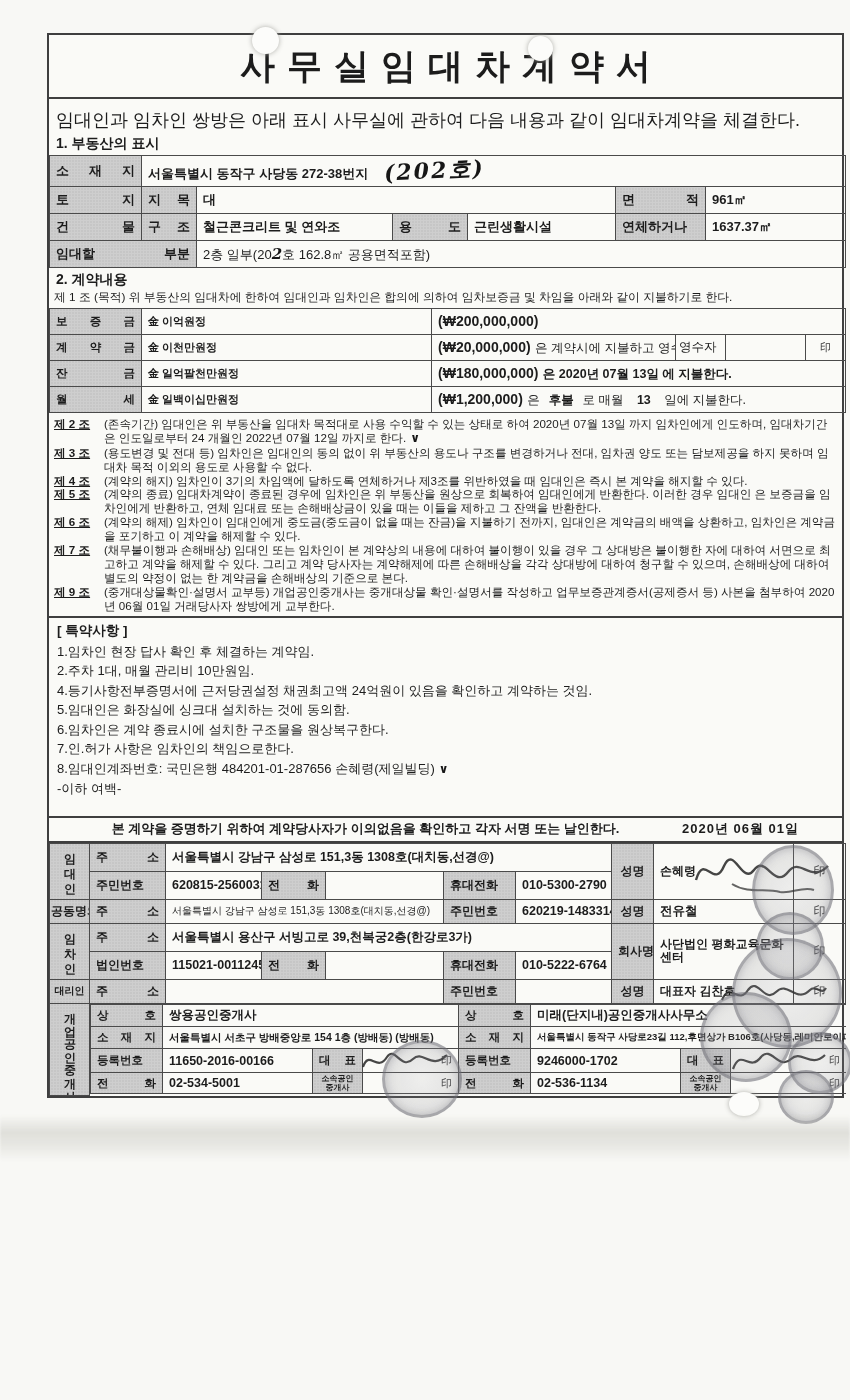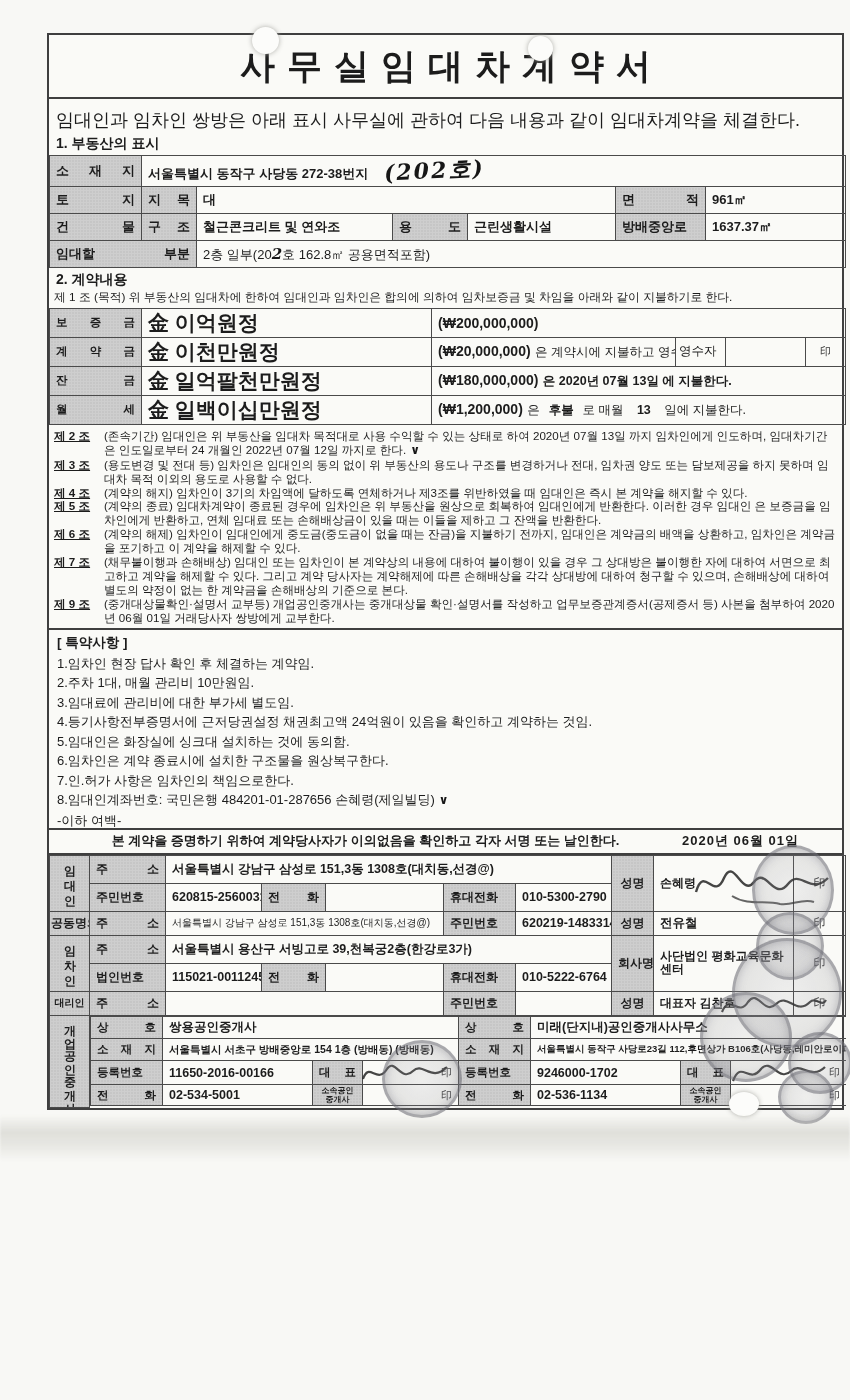--- a/index.html
+++ b/index.html
@@ -8,21 +8,21 @@
   .doc{position:absolute;left:47px;top:33px;width:797px;border:2px solid #3f3f3f;box-sizing:border-box;background:rgba(252,252,250,.5);}
   .title-row{height:62px;border-bottom:2px solid #3f3f3f;display:flex;align-items:center;justify-content:center;font-size:35px;font-weight:700;letter-spacing:12px;padding-left:12px;font-family:"DejaVu Sans","Liberation Sans",sans-serif;}
   .intro{padding:9px 7px 0;font-size:18px;font-weight:500;}
   .h-sec{padding:3px 7px 2px;font-size:14px;font-weight:700;}
   table{border-collapse:collapse;table-layout:fixed;width:100%;}
   td{border:1px solid #4a4a4a;padding:0 6px;overflow:hidden;white-space:nowrap;vertical-align:middle;}
   .lab{background-color:#cecece;background-image:radial-gradient(circle,#aeaeac 22%,transparent 25%);background-size:3px 3px;font-size:11.5px;font-weight:600;text-align:justify;text-align-last:justify;}
   .prop td{height:26px;font-size:13px;}
   .prop .val{font-weight:700;}
   .pay td{height:25px;}
-  .pay .kor{font-size:21px;font-weight:700;}
+  .pay .kor{font-size:11px;font-weight:700;}
   .pay .num{font-size:14px;font-weight:700;}
   .pay .rest{font-size:12.5px;font-weight:500;}
   .pay .bld{font-weight:700;}
   .clauses{padding:4px 5px 3px;}
   .cl{display:flex;font-size:11.6px;line-height:13.9px;}
   .cl .no{width:50px;flex:none;font-weight:600;white-space:nowrap;text-decoration:underline;}
   .cl .tx{flex:1;}
   .special{border-top:2px solid #3f3f3f;border-bottom:2px solid #3f3f3f;padding:4px 8px 2px;height:192px;box-sizing:content-box;}
   .sp-head{font-size:13.5px;font-weight:600;margin-bottom:2px;}
   .sp-item{font-size:13px;line-height:19.5px;font-weight:500;}
@@ -81,21 +81,21 @@
         <td colspan="3" class="val">대</td>
         <td class="lab">면 적</td>
         <td class="val">961㎡</td>
       </tr>
       <tr>
         <td class="lab">건 물</td>
         <td class="lab">구 조</td>
         <td class="val">철근콘크리트 및 연와조</td>
         <td class="lab">용 도</td>
         <td class="val">근린생활시설</td>
-        <td class="lab">방배중앙로</td>
+        <td class="lab">연체하거나</td>
         <td class="val">1637.37㎡</td>
       </tr>
       <tr style="height:22px;">
         <td class="lab" colspan="2">임대할 부분</td>
         <td colspan="5"><span>2층 일부(20</span><span class="hand hand-fix">2</span><span>호  162.8㎡ 공용면적포함)</span></td>
       </tr>
     </tbody>
       </table>
 
     <div class="h-sec">2. 계약내용</div>
@@ -165,21 +165,20 @@
       <div class="cl">
           <span class="no">제 9 조</span>
           <span class="tx">(중개대상물확인·설명서 교부등) 개업공인중개사는 중개대상물 확인·설명서를 작성하고 업무보증관계증서(공제증서 등) 사본을 첨부하여 2020년 06월 01일 거래당사자 쌍방에게 교부한다.</span>
         </div>
     </div>
 
     <div class="special">
       <div class="sp-head">[  특약사항  ]</div>
       <div class="sp-item">1.임차인 현장 답사 확인 후 체결하는 계약임.</div>
       <div class="sp-item">2.주차 1대, 매월 관리비 10만원임.</div>
-      <div class="sp-item">3.임대료에 관리비에 대한 부가세 별도임.</div>
       <div class="sp-item">4.등기사항전부증명서에 근저당권설정 채권최고액 24억원이 있음을 확인하고 계약하는 것임.</div>
       <div class="sp-item">5.임대인은 화장실에 싱크대 설치하는 것에 동의함.</div>
       <div class="sp-item">6.임차인은 계약 종료시에 설치한 구조물을 원상복구한다.</div>
       <div class="sp-item">7.인.허가 사항은 임차인의 책임으로한다.</div>
       <div class="sp-item"><span>8.임대인계좌번호: 국민은행 484201-01-287656  손혜령(제일빌딩)</span><span class="hand hand-chk">∨</span></div>
       <div class="sp-item">-이하 여백-</div>
     </div>
 
     <div class="confirm">
       <span class="tx">본 계약을 증명하기 위하여 계약당사자가 이의없음을 확인하고 각자 서명 또는 날인한다.</span>

